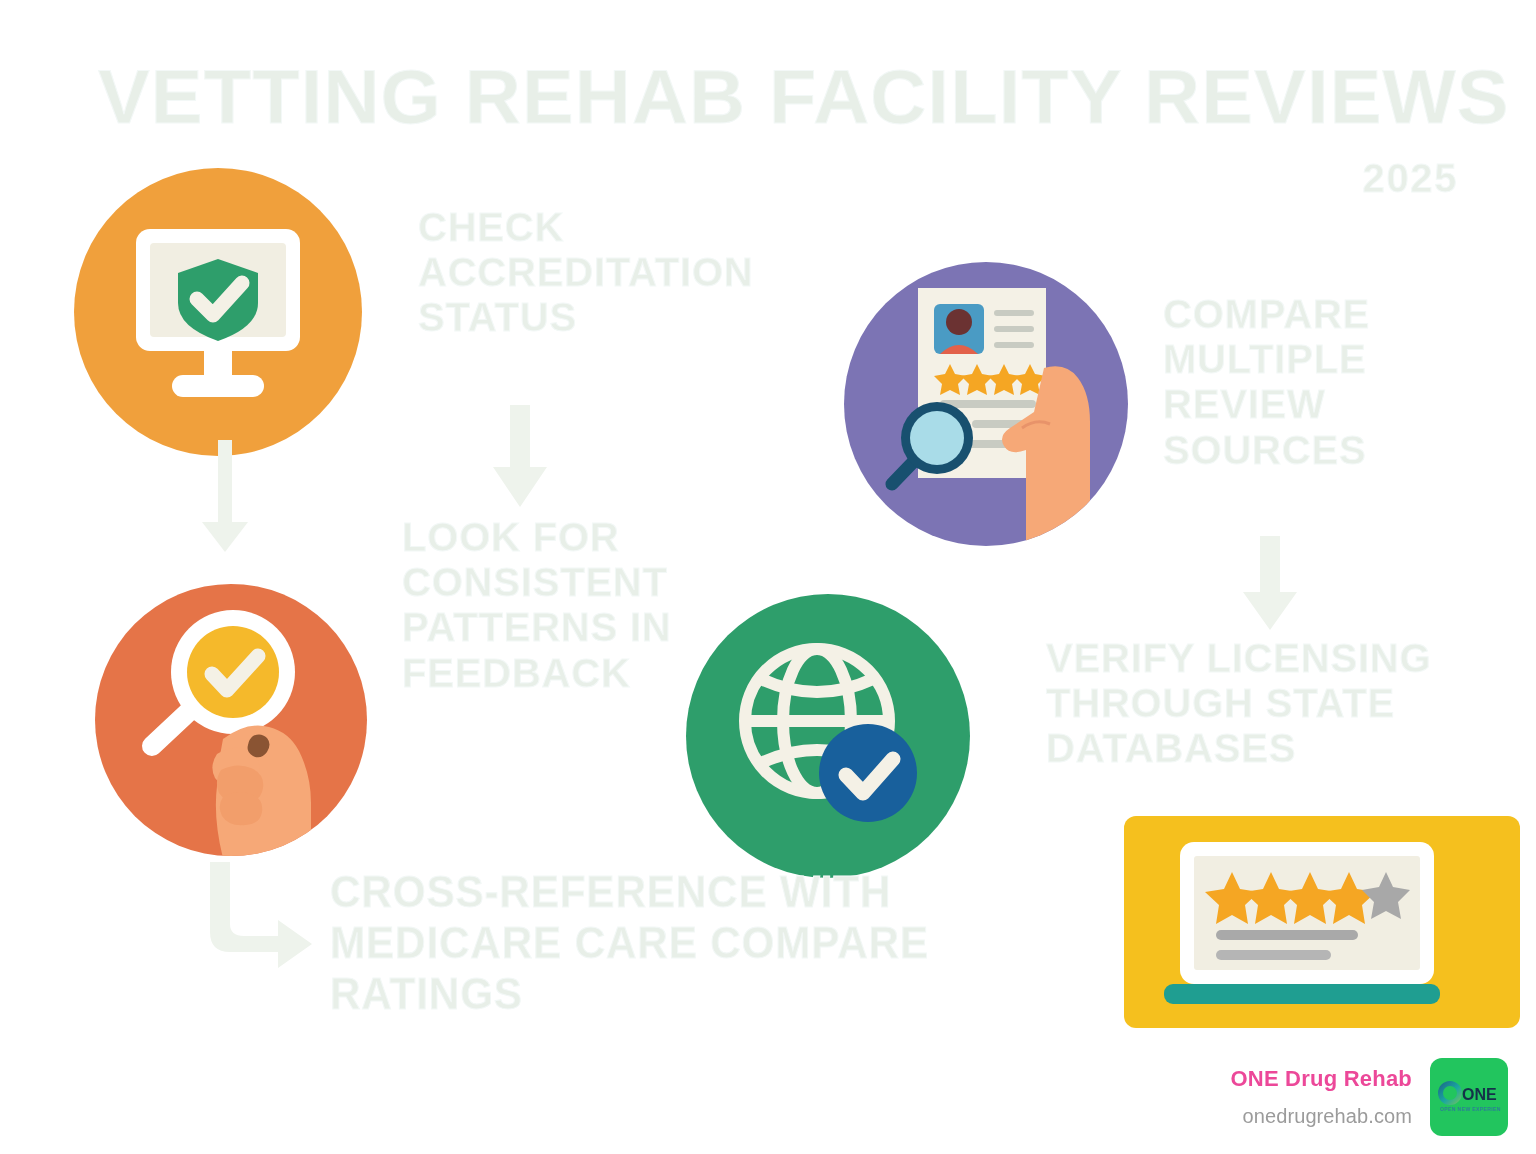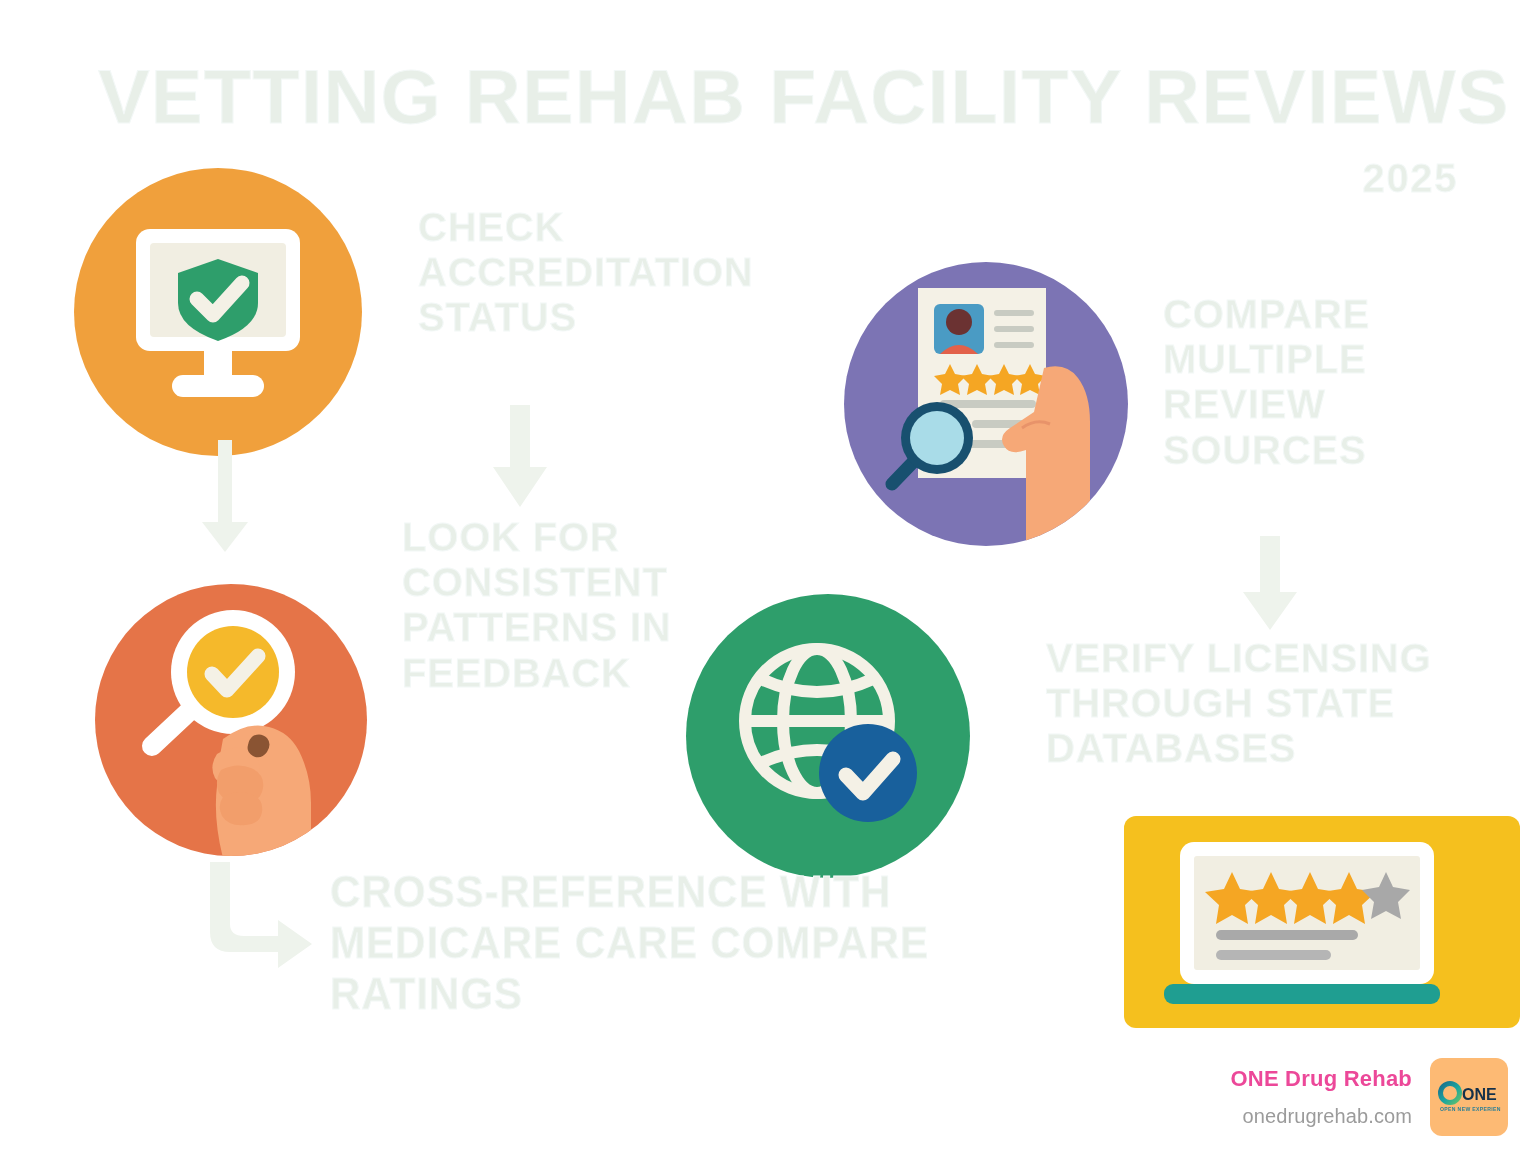--- a/index.html
+++ b/index.html
@@ -79,21 +79,21 @@
     display:flex;align-items:center;gap:18px;
   }
   #footer-text{text-align:right;}
   #brand-name{
     font-size:22px;font-weight:700;color:#ec4899;letter-spacing:.01em;
   }
   #brand-url{
     font-size:20px;color:#9b9b9b;margin-top:13px;letter-spacing:.005em;
   }
   #brand-logo{
-    width:78px;height:78px;background:#fdba74;border-radius:12px;
+    width:78px;height:78px;background:#22c55e;border-radius:12px;
     display:flex;align-items:center;justify-content:center;
   }
 </style>
 </head>
 <body>
 
 <div class="canvas">
 
   <div class="ghost" id="title">VETTING REHAB FACILITY REVIEWS</div>
   <div class="ghost" id="year">2025</div>

